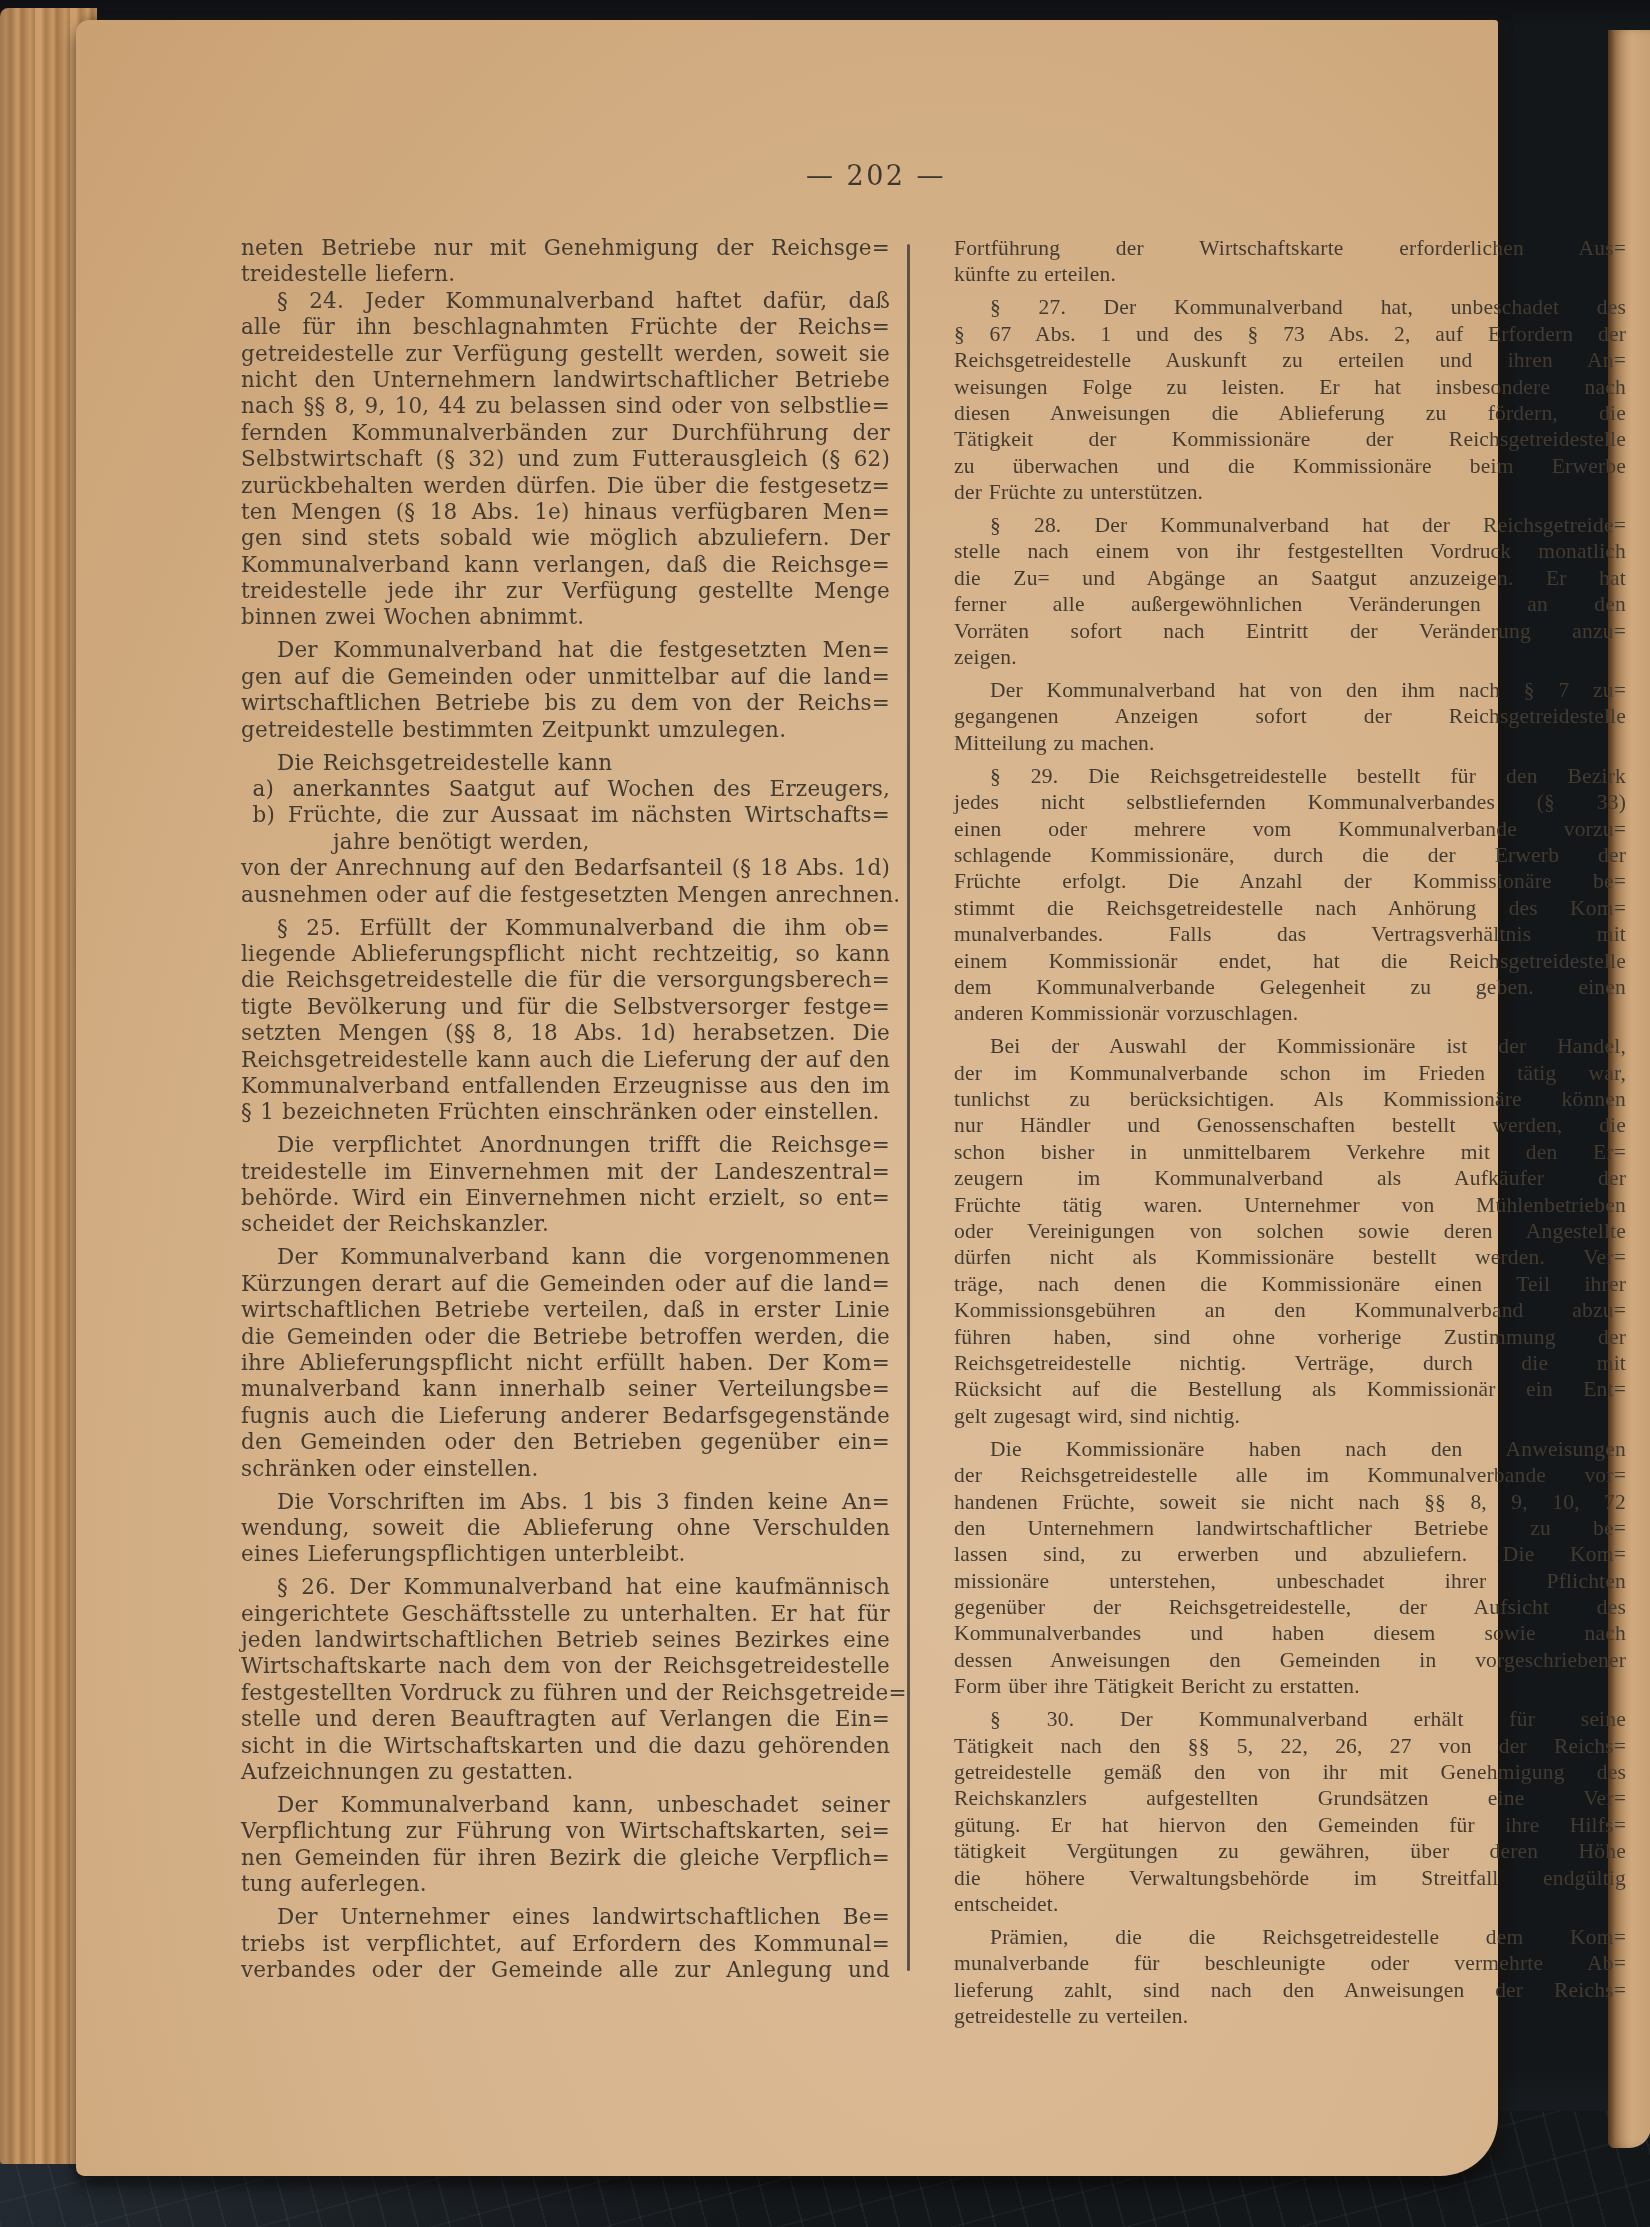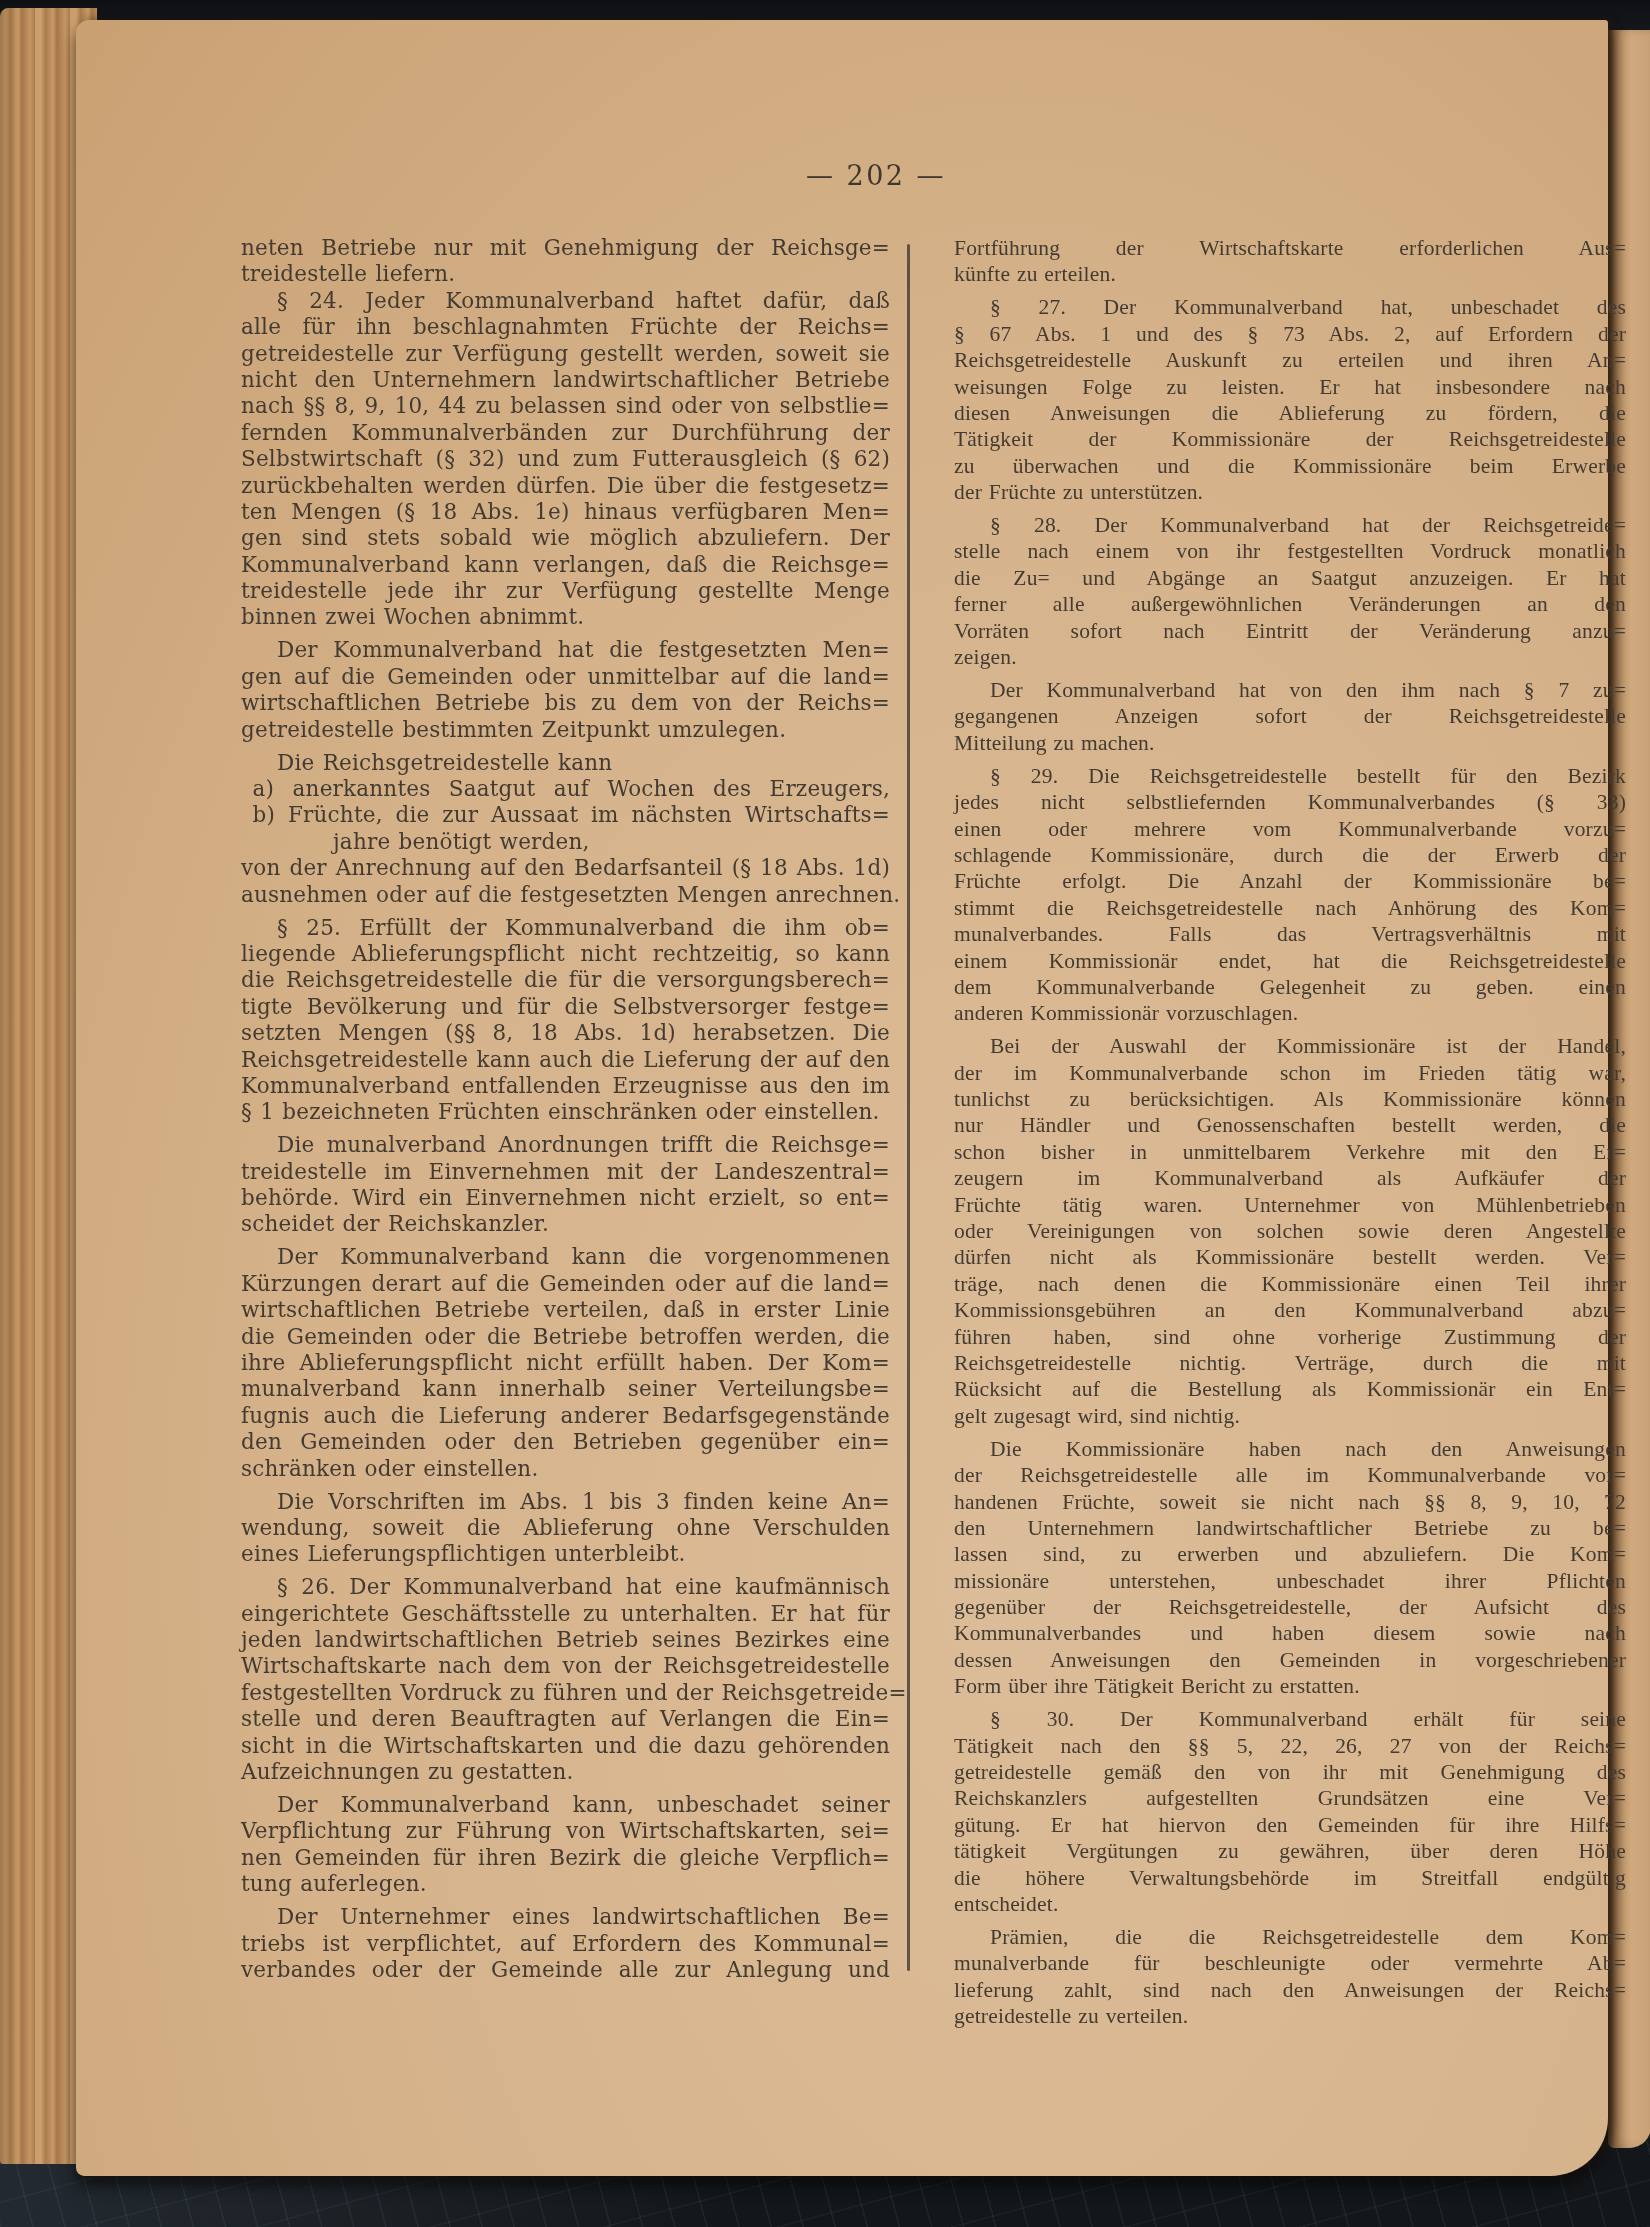--- a/index.html
+++ b/index.html
@@ -15,21 +15,21 @@
                repeating-linear-gradient(-15deg, rgba(165,185,200,0.05) 0 1.7px, transparent 1.7px 45px),
                linear-gradient(100deg,var(--cover-light,#222930),var(--cover,#14171a) 45%);}
   .fore-edge{position:absolute;left:0;top:8.3px;width:97px;height:2156px;z-index:1;
     border-radius:8.3px 0 0 3.3px;
     background:
       linear-gradient(90deg, rgba(80,50,25,0.35) 0, rgba(0,0,0,0) 15px),
       repeating-linear-gradient(90deg,
         var(--fore-edge-light,#c99d6c) 0px, #cf9f6d 5.8px,
         var(--fore-edge-dark,#a87c4e) 10.7px, #c89a66 18px,
         #a5754a 22px, #c59764 30px, var(--fore-edge-dark,#a87c4e) 35px);}
-  .page{position:absolute;left:76px;top:20px;width:1532px;height:2156px;z-index:3;
+  .page{position:absolute;left:76px;top:20px;width:1422px;height:2156px;z-index:3;
     border-radius:13.2px 3.3px 58px 8.3px;
     background:radial-gradient(ellipse at 62% 72%,
       var(--paper-light,#dcbd99) 0%, var(--paper,#d5b28a) 55%, var(--paper-dark,#c9a072) 100%);
     box-shadow:5px 0 10px rgba(40,25,12,0.45), 0 10px 15px rgba(0,0,0,0.55);}
   .next-page{position:absolute;left:1608px;top:30px;width:43px;height:2118px;z-index:2;
     border-radius:0 0 21.5px 6.6px;
     background:linear-gradient(90deg,#6e4c2e 0%, #b98f63 16%, var(--next-page,#d0a97e) 55%, #c8a075 100%);
     box-shadow:inset 13.2px 0 11.6px -5px rgba(60,38,20,0.55);}
   .page-number{position:absolute;left:635px;top:140px;width:330px;
     text-align:center;font-size:27px;letter-spacing:2.5px;
@@ -89,21 +89,21 @@
       <div class="line">von der Anrechnung auf den Bedarfsanteil (§ 18 Abs. 1d)</div>
       <div class="line end">ausnehmen oder auf die festgesetzten Mengen anrechnen.</div>
       <div class="line i1 gap">§ 25. Erfüllt der Kommunalverband die ihm ob=</div>
       <div class="line">liegende Ablieferungspflicht nicht rechtzeitig, so kann</div>
       <div class="line">die Reichsgetreidestelle die für die versorgungsberech=</div>
       <div class="line">tigte Bevölkerung und für die Selbstversorger festge=</div>
       <div class="line">setzten Mengen (§§ 8, 18 Abs. 1d) herabsetzen. Die</div>
       <div class="line">Reichsgetreidestelle kann auch die Lieferung der auf den</div>
       <div class="line">Kommunalverband entfallenden Erzeugnisse aus den im</div>
       <div class="line end">§ 1 bezeichneten Früchten einschränken oder einstellen.</div>
-      <div class="line i1 gap">Die munalverband Anordnungen trifft die Reichsge=</div>
+      <div class="line i1 gap">Die verpflichtet Anordnungen trifft die Reichsge=</div>
       <div class="line">treidestelle im Einvernehmen mit der Landeszentral=</div>
       <div class="line">behörde. Wird ein Einvernehmen nicht erzielt, so ent=</div>
       <div class="line end">scheidet der Reichskanzler.</div>
       <div class="line i1 gap">Der Kommunalverband kann die vorgenommenen</div>
       <div class="line">Kürzungen derart auf die Gemeinden oder auf die land=</div>
       <div class="line">wirtschaftlichen Betriebe verteilen, daß in erster Linie</div>
       <div class="line">die Gemeinden oder die Betriebe betroffen werden, die</div>
       <div class="line">ihre Ablieferungspflicht nicht erfüllt haben. Der Kom=</div>
       <div class="line">munalverband kann innerhalb seiner Verteilungsbe=</div>
       <div class="line">fugnis auch die Lieferung anderer Bedarfsgegenstände</div>

